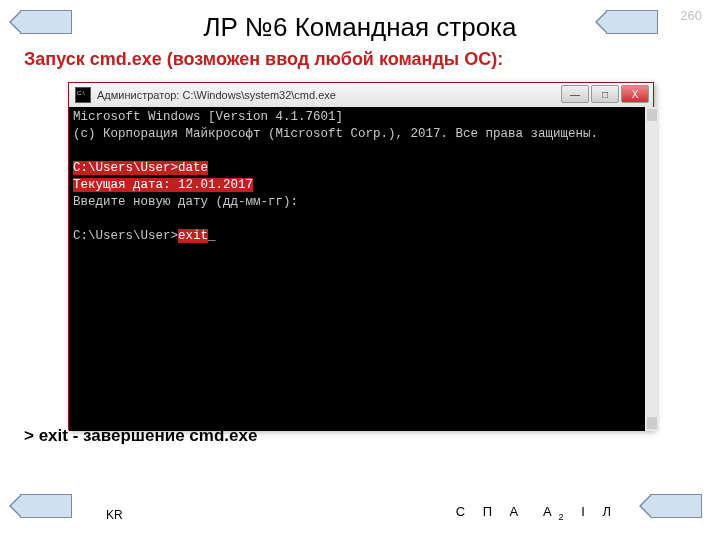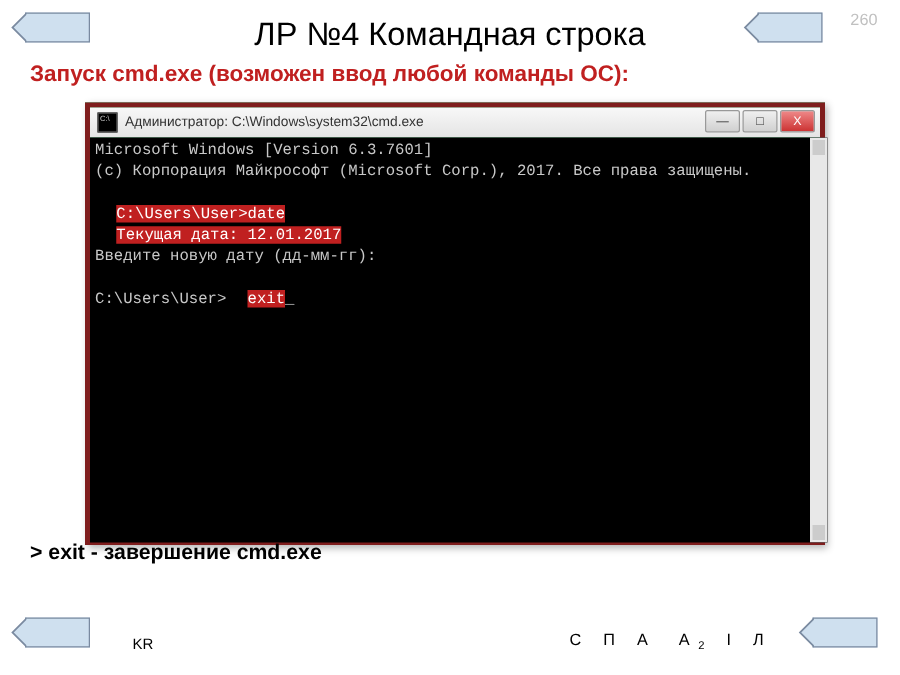--- a/index.html
+++ b/index.html
@@ -78,22 +78,22 @@
   .subtitle {
     margin: 6px 0 0 24px;
     font-size: 18px;
     font-weight: bold;
     color: #c02020;
   }
   .console-window {
     width: 584px;
     height: 346px;
     margin: 12px auto 0 68px;
-    border: 4px solid #7f1d1d;
-    background: #15803d;
+    border: 1px solid #7f1d1d;
+    background: #0369a1;
     box-shadow: 2px 2px 6px rgba(0,0,0,0.3);
   }
   .titlebar {
     height: 24px;
     background: linear-gradient(#f8f8f8, #e4e4e4);
     display: flex;
     align-items: center;
     font-size: 11px;
     color: #333;
     position: relative;
@@ -145,21 +145,20 @@
     font-size: 12.5px;
     line-height: 17px;
     padding: 2px 4px;
     white-space: pre;
     overflow: hidden;
     position: relative;
   }
   .hl {
     background: #c02020;
     color: #fff;
-    margin-left: 17px;
   }
   .caption-bottom {
     margin: -4px 0 0 24px;
     font-size: 17px;
     font-weight: bold;
   }
   .caption-bottom .red {
     color: #000000;
   }
   .footer {
@@ -212,34 +211,34 @@
 
 <div class="page-number">260</div>
 
 <div class="top-left-arrow">
   <div class="arrow-button-left"></div>
 </div>
 <div class="top-right-arrow">
   <div class="arrow-button-left"></div>
 </div>
 
-<div class="title">ЛР №4 Командная строка</div>
+<div class="title">ЛР №6 Командная строка</div>
 <div class="subtitle">Запуск cmd.exe (возможен ввод любой команды ОС):</div>
 
 <div class="console-window">
   <div class="titlebar">
     <span class="titlebar-icon"></span>
     <span>Администратор: C:\Windows\system32\cmd.exe</span>
     <div class="win-buttons">
       <div class="wbtn wb-min">—</div>
       <div class="wbtn wb-max">□</div>
       <div class="wbtn wb-close">X</div>
     </div>
   </div>
-  <div class="console"><span>Microsoft Windows [Version 6.3.7601]</span>
+  <div class="console"><span>Microsoft Windows [Version 4.1.7601]</span>
 <span>(c) Корпорация Майкрософт (Microsoft Corp.), 2017. Все права защищены.</span>
 <span></span>
 <span class="hl"><span>C:\Users\User&gt;</span><span>date</span></span>
 <span class="hl">Текущая дата: 12.01.2017</span>
 <span>Введите новую дату (дд-мм-гг):</span>
 <span></span>
 <span>C:\Users\User&gt;</span><span class="hl"><span>exit</span></span><span>_</span>
 <div class="scrollbar-hint"></div></div>
 </div>
 

